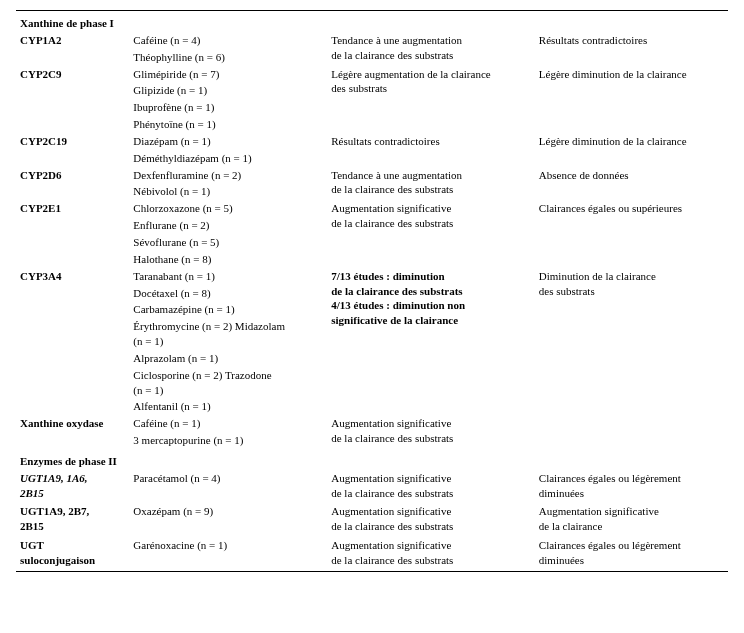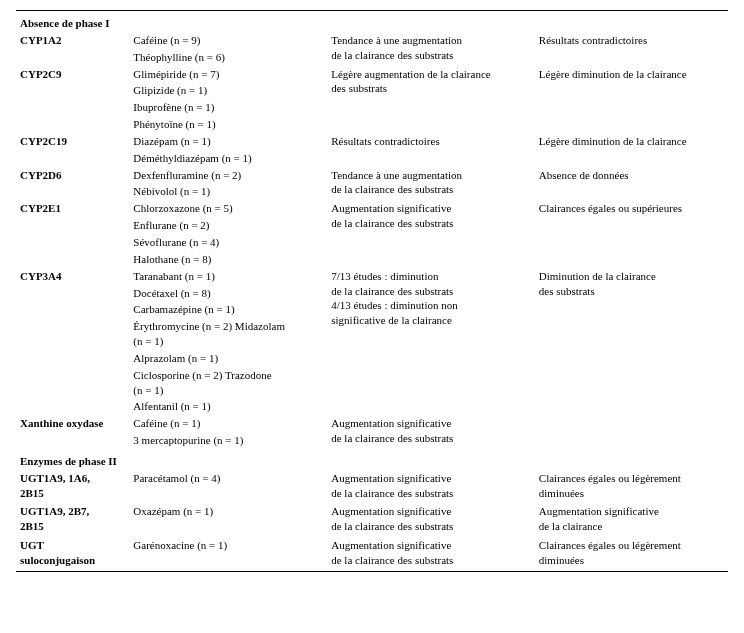--- a/index.html
+++ b/index.html
@@ -34,25 +34,25 @@
       font-weight: bold;
       vertical-align: top;
     }
   </style>
 </head>
 <body>
 
 <table>
   <tbody id="table-body">
   <tr class="section-header">
-        <td colspan="4" style="font-weight: bold; padding-top: 5px;">Absence de phase I</td>
+        <td colspan="4" style="font-weight: bold; padding-top: 5px;">Xanthine de phase I</td>
       </tr>
       <tr>
         <td class="enzyme-col" rowspan="2" style="font-weight: bold; white-space: nowrap;">CYP1A2</td>
-        <td>Caféine (n = 9)</td>
+        <td>Caféine (n = 4)</td>
         <td rowspan="2" style="vertical-align: top;">Tendance à une augmentation<br>de la clairance des substrats</td>
         <td rowspan="2" style="vertical-align: top;">Résultats contradictoires</td>
       </tr>
       <tr>
         <td>Théophylline (n = 6)</td>
       </tr>
       <tr>
         <td class="enzyme-col" rowspan="4" style="font-weight: bold; white-space: nowrap; margin-top: 12px;">CYP2C9</td>
         <td>Glimépiride (n = 7)</td>
         <td rowspan="4" style="vertical-align: top;">Légère augmentation de la clairance<br>des substrats</td>
@@ -88,29 +88,29 @@
       <tr>
         <td class="enzyme-col" rowspan="4" style="font-weight: bold; white-space: nowrap; margin-left: 33px;">CYP2E1</td>
         <td>Chlorzoxazone (n = 5)</td>
         <td rowspan="4" style="vertical-align: top;">Augmentation significative<br>de la clairance des substrats</td>
         <td rowspan="4" style="vertical-align: top;">Clairances égales ou supérieures</td>
       </tr>
       <tr>
         <td>Enflurane (n = 2)</td>
       </tr>
       <tr>
-        <td>Sévoflurane (n = 4)</td>
+        <td>Sévoflurane (n = 5)</td>
       </tr>
       <tr>
         <td>Halothane (n = 8)</td>
       </tr>
       <tr>
         <td class="enzyme-col" rowspan="7" style="font-weight: bold; white-space: nowrap;">CYP3A4</td>
         <td>Taranabant (n = 1)</td>
-        <td rowspan="7" style="vertical-align: top;">7/13 études : diminution<br>de la clairance des substrats<br>4/13 études : diminution non<br>significative de la clairance</td>
+        <td rowspan="7" style="vertical-align: top; font-weight: bold;">7/13 études : diminution<br>de la clairance des substrats<br>4/13 études : diminution non<br>significative de la clairance</td>
         <td rowspan="7" style="vertical-align: top;">Diminution de la clairance<br>des substrats</td>
       </tr>
       <tr>
         <td>Docétaxel (n = 8)</td>
       </tr>
       <tr>
         <td>Carbamazépine (n = 1)</td>
       </tr>
       <tr>
         <td>Érythromycine (n = 2) Midazolam<br>(n = 1)</td>
@@ -130,31 +130,31 @@
         <td rowspan="2" style="vertical-align: top;">Augmentation significative<br>de la clairance des substrats</td>
         <td rowspan="2" style="vertical-align: top;"></td>
       </tr>
       <tr>
         <td>3 mercaptopurine (n = 1)</td>
       </tr>
       <tr class="section-header">
         <td colspan="4" style="font-weight: bold; padding-top: 5px;">Enzymes de phase II</td>
       </tr>
       <tr>
-        <td class="enzyme-col" rowspan="1" style="font-weight: bold; white-space: nowrap;">UGT1A9, 1A6,<br>2B15</td>
+        <td class="enzyme-col" rowspan="1" style="font-weight: bold; white-space: nowrap; font-style: italic;">UGT1A9, 1A6,<br>2B15</td>
         <td>Paracétamol (n = 4)</td>
         <td rowspan="1" style="vertical-align: top;">Augmentation significative<br>de la clairance des substrats</td>
         <td rowspan="1" style="vertical-align: top;">Clairances égales ou légèrement<br>diminuées</td>
       </tr>
       <tr>
         <td></td>
       </tr>
       <tr>
         <td class="enzyme-col" rowspan="1" style="font-weight: bold; white-space: nowrap;">UGT1A9, 2B7,<br>2B15</td>
-        <td>Oxazépam (n = 1)</td>
+        <td>Oxazépam (n = 9)</td>
         <td rowspan="1" style="vertical-align: top;">Augmentation significative<br>de la clairance des substrats</td>
         <td rowspan="1" style="vertical-align: top;">Augmentation significative<br>de la clairance</td>
       </tr>
       <tr>
         <td></td>
       </tr>
       <tr>
         <td class="enzyme-col" rowspan="1" style="font-weight: bold; white-space: nowrap;">UGT<br>suloconjugaison</td>
         <td>Garénoxacine (n = 1)</td>
         <td rowspan="1" style="vertical-align: top;">Augmentation significative<br>de la clairance des substrats</td>

